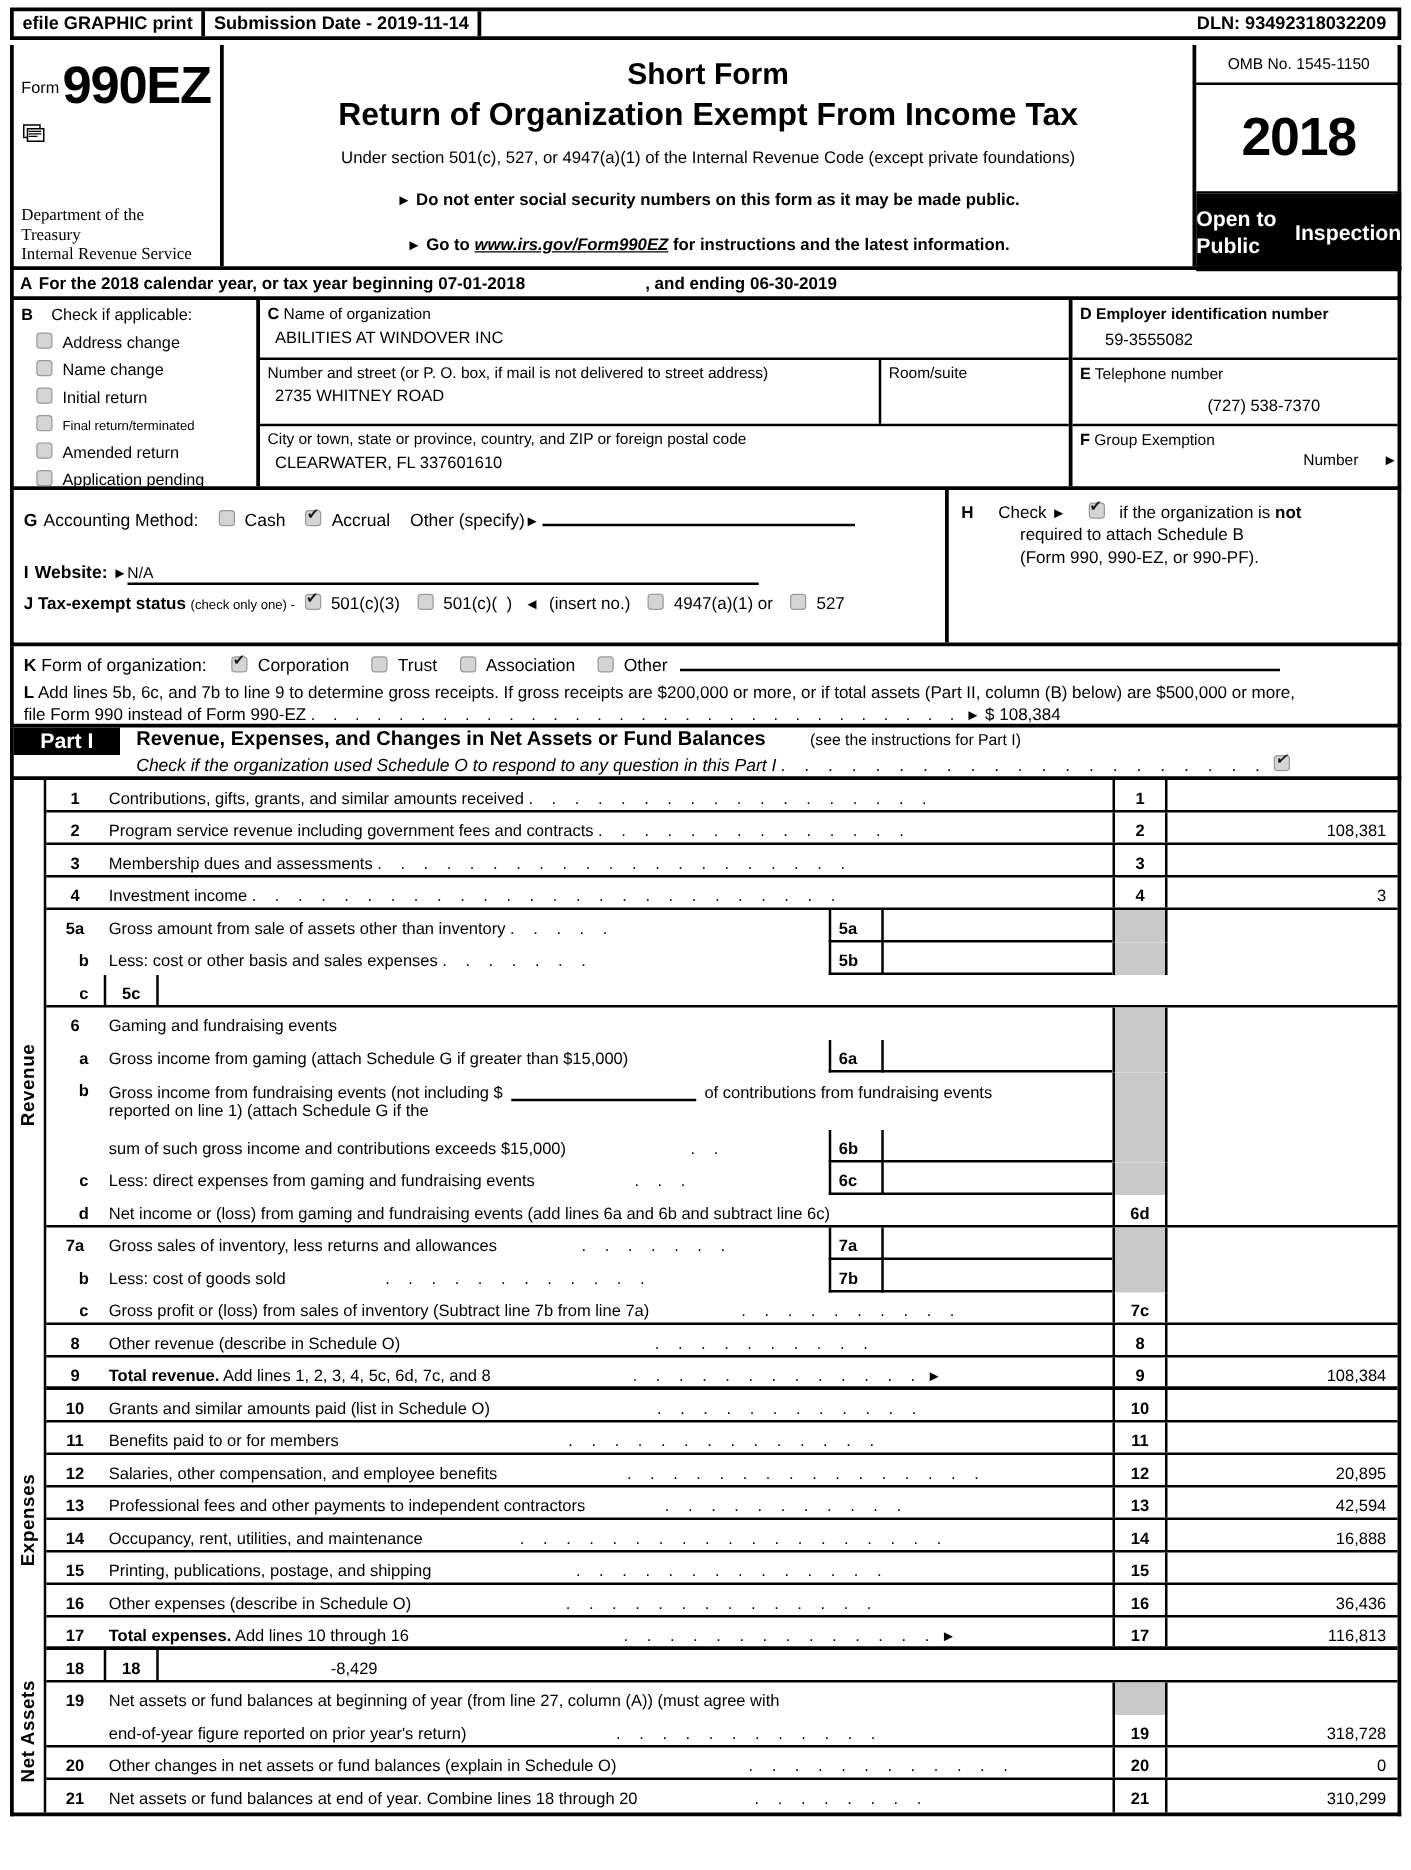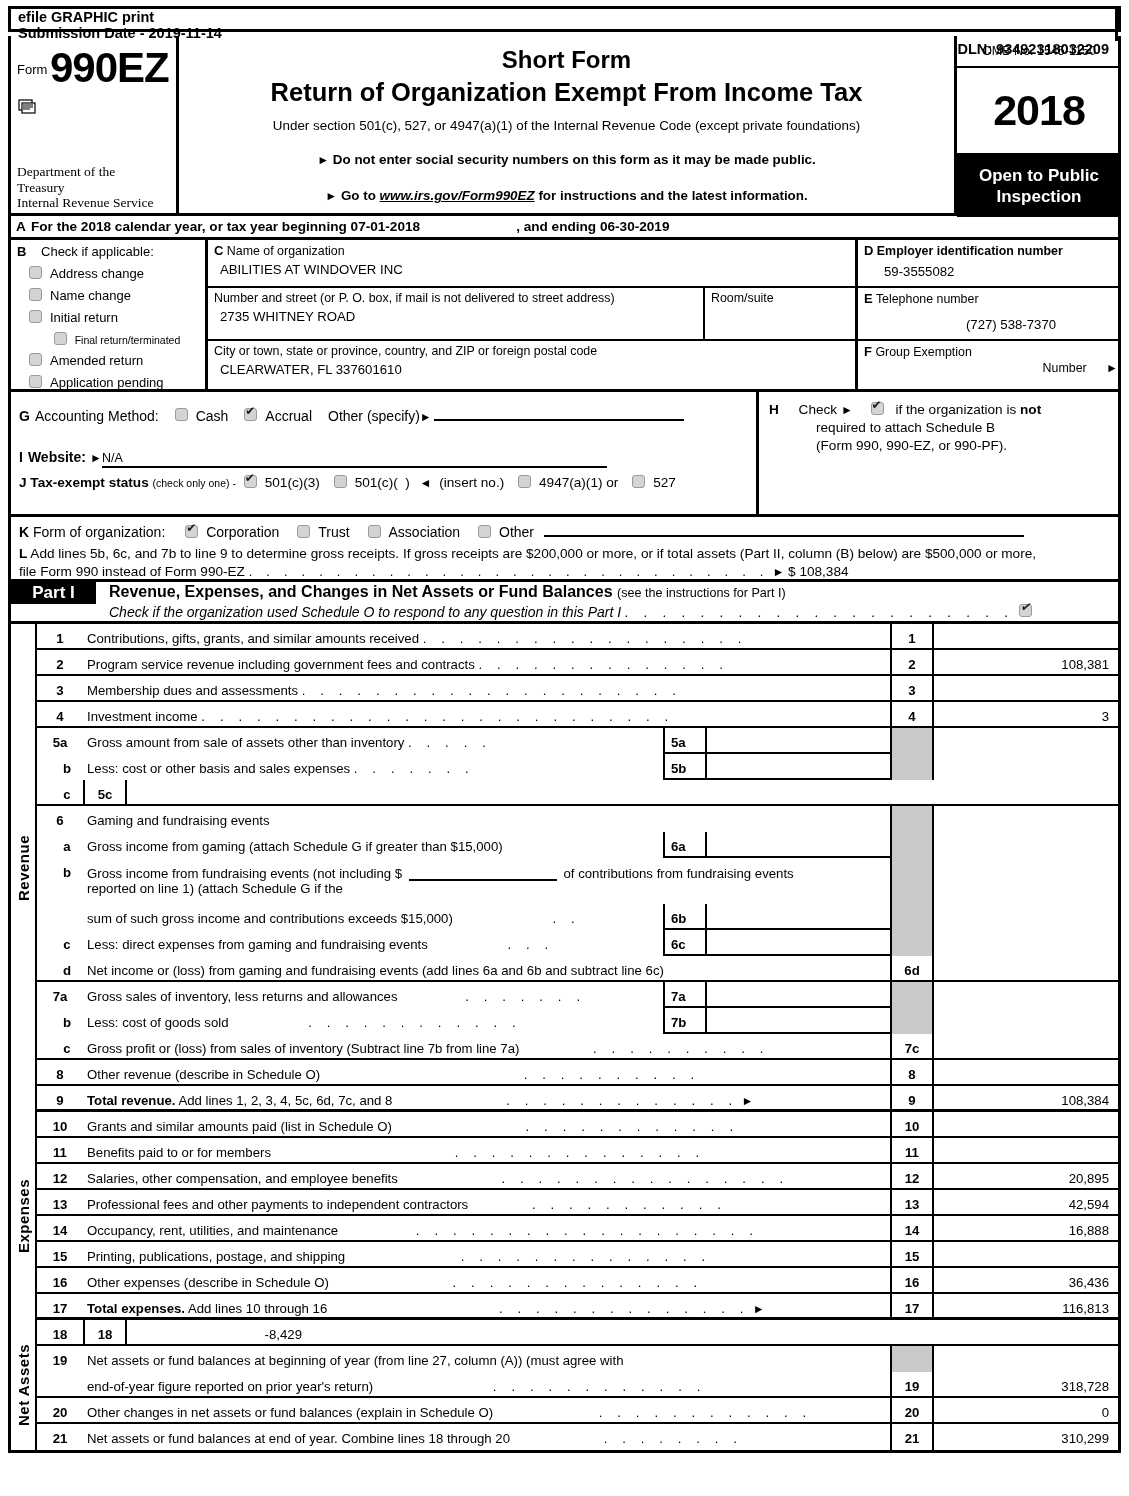--- a/index.html
+++ b/index.html
@@ -23,21 +23,20 @@
 
   
   .efile-bar {
     position: absolute;
     left: 8px; top: 6px;
     width: 1113px; height: 26px;
     border: 3px solid #000;
     box-sizing: border-box;
     display: flex;
     align-items: stretch;
-    flex-direction: column;
   }
   .efile-cell {
     display: flex; align-items: center;
     font-weight: bold;
     font-size: 14.5px;
     padding: 0 7px;
     white-space: nowrap;
   }
   .efile-cell.b-r { border-right: 3px solid #000; }
   .efile-spacer { flex: 1; }
@@ -124,21 +123,21 @@
   .year-box {
     height: 85px;
     display: flex; align-items: center; justify-content: center;
     font-size: 43px; font-weight: bold;
     border-bottom: 2px solid #000;
     letter-spacing: -1px;
   }
   .open-public {
     height: 62px;
     background: #000; color: #fff;
-    display: flex; flex-direction: column;
+    display: flex; flex-direction: row;
     align-items: center; justify-content: center;
     font-size: 17px; font-weight: bold;
     line-height: 21px;
   }
 
   
   .sec-a {
     position: absolute; left: 8px; top: 216px;
     width: 1113px; height: 24px;
     border: 3px solid #000;
@@ -167,21 +166,21 @@
   }
   .b-head { font-size: 13px; font-weight: bold; }
   .b-head .ltr { font-weight: bold; }
   .b-head .txt { font-weight: normal; margin-left: 11px; }
   .b-item {
     font-size: 13px;
     margin-top: 7px;
     padding-left: 12px;
     white-space: nowrap;
   }
-  .b-item.small { font-size: 10.5px; text-align: center; }
+  .b-item.small { font-size: 10.5px; }
 
   .cbox {
     display: inline-block;
     width: 11px; height: 11px;
     border-radius: 3px;
     background: #d4d4d4;
     border: 1px solid #9a9a9a;
     vertical-align: -1px;
     margin-right: 8px;
     position: relative;
@@ -318,21 +317,21 @@
     width: 85px;
     background: #000; color: #fff;
     font-size: 17px; font-weight: bold;
     display: flex; align-items: flex-start; justify-content: center;
     padding-top: 1px;
     box-sizing: border-box;
     height: 22px;
   }
   .part-body { flex: 1; padding-left: 13px; }
   .part-title { font-size: 16px; font-weight: bold; margin-top: 1px; }
-  .part-title .sub { font-size: 12.6px; font-weight: normal; }
+  .part-title .sub { font-size: 12.6px; font-weight: normal; margin-left: 31px; }
   .part-sched {
     font-size: 14px;
     margin-top: 3px;
     display: flex; align-items: baseline; font-style: italic;
   }
   .part-sched .dots { letter-spacing: 5.6px; margin-left: 4px; }
 
   
   .tbl {
     position: absolute;

